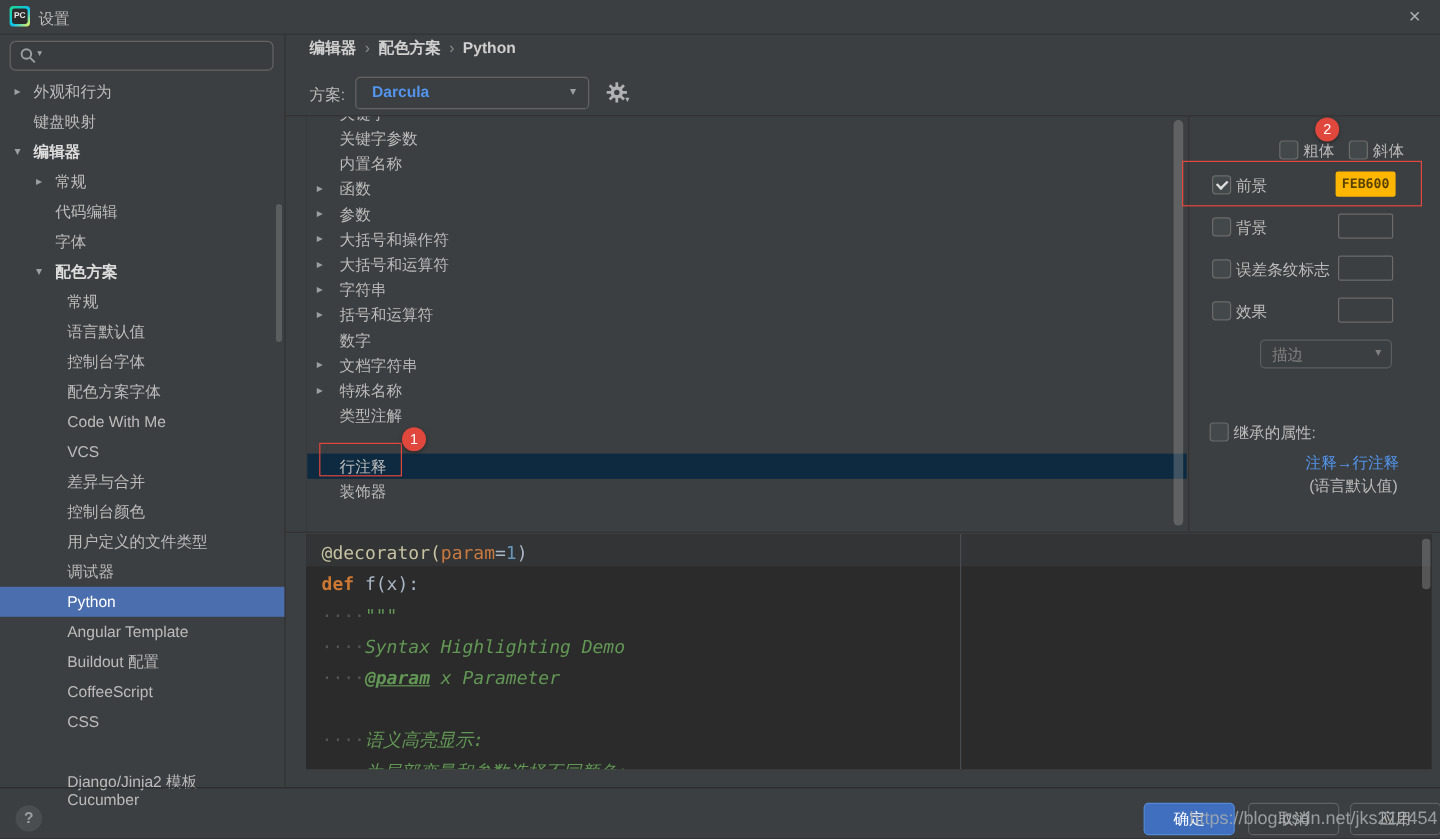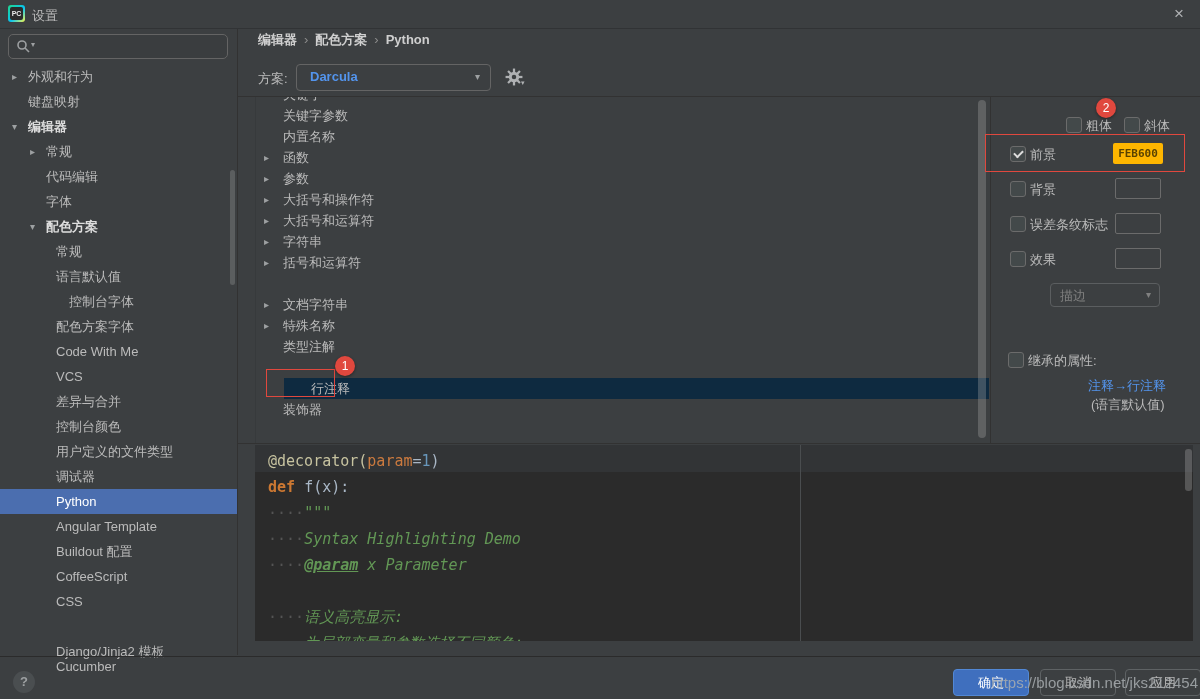--- a/index.html
+++ b/index.html
@@ -37,21 +37,21 @@
   .gear{position:absolute;left:505px;top:68px;width:18px;height:18px;}
   .gear-caret{position:absolute;left:521px;top:79px;font-size:7px;color:#AFB1B3;font-family:"DejaVu Sans",sans-serif;}
 
   
   .h-div{position:absolute;background:#323232;height:1px;}
   .v-div{position:absolute;background:#323232;width:1px;}
 
   
   .ellist{position:absolute;left:255px;top:97px;width:733px;height:346px;overflow:hidden;border-left:1px solid #373A3C;}
   .el-row{position:absolute;left:0;width:733px;height:21px;line-height:21px;color:#BBBBBB;white-space:nowrap;}
-  .el-row.sel{background:#0E2A40;margin-left:28px;}
+  .el-row.sel{background:#0E2A40;}
   .el-chev{position:absolute;left:8px;top:0;font-size:10px;color:#9DA0A2;font-family:"DejaVu Sans",sans-serif;}
   .el-label{position:absolute;left:27px;top:0;}
   .list-scroll{position:absolute;left:978px;top:100px;width:8px;height:338px;background:rgba(166,166,166,.33);border-radius:4px;}
 
   
   .cb{position:absolute;width:14px;height:14px;border:1px solid #6B6B6B;border-radius:3px;background:#43494A;}
   .cb.checked::after{content:"";position:absolute;left:3px;top:3px;width:7px;height:4px;
       border-left:2px solid #DDDDDD;border-bottom:2px solid #DDDDDD;transform:rotate(-45deg);}
   .opt-label{position:absolute;color:#BBBBBB;}
   .swatch{position:absolute;width:50px;height:21px;background:#FEB600;border-radius:2px;color:#5A4300;
@@ -135,21 +135,21 @@
         <div class="tree-row bold" style="top: 185px;">
           <span class="tree-chev" style="left: 30px;">▾</span>
           <span class="tree-label" style="left: 46px;">配色方案</span>
         </div>
         <div class="tree-row" style="top: 210px;">
           <span class="tree-label" style="left: 56px;">常规</span>
         </div>
         <div class="tree-row" style="top: 235px;">
           <span class="tree-label" style="left: 56px;">语言默认值</span>
         </div>
-        <div class="tree-row" style="top: 260px; margin-left: 13px;">
+        <div class="tree-row" style="top: 260px;">
           <span class="tree-label" style="left: 56px;">控制台字体</span>
         </div>
         <div class="tree-row" style="top: 285px; text-align: right;">
           <span class="tree-label" style="left: 56px;">配色方案字体</span>
         </div>
         <div class="tree-row" style="top: 310px;">
           <span class="tree-label" style="left: 56px;">Code With Me</span>
         </div>
         <div class="tree-row" style="top: 335px;">
           <span class="tree-label" style="left: 56px;">VCS</span>
@@ -247,20 +247,23 @@
         <span class="el-label">大括号和运算符</span>
       </div>
       <div class="el-row" style="top: 134px;">
         <span class="el-chev">▸</span>
         <span class="el-label">字符串</span>
       </div>
       <div class="el-row" style="top: 155px;">
         <span class="el-chev">▸</span>
         <span class="el-label">括号和运算符</span>
       </div>
+      <div class="el-row" style="top: 176px;">
+        <span class="el-label">数字</span>
+      </div>
       <div class="el-row" style="top: 197px;">
         <span class="el-chev">▸</span>
         <span class="el-label">文档字符串</span>
       </div>
       <div class="el-row" style="top: 218px;">
         <span class="el-chev">▸</span>
         <span class="el-label">特殊名称</span>
       </div>
       <div class="el-row" style="top: 239px;">
         <span class="el-label">类型注解</span>

